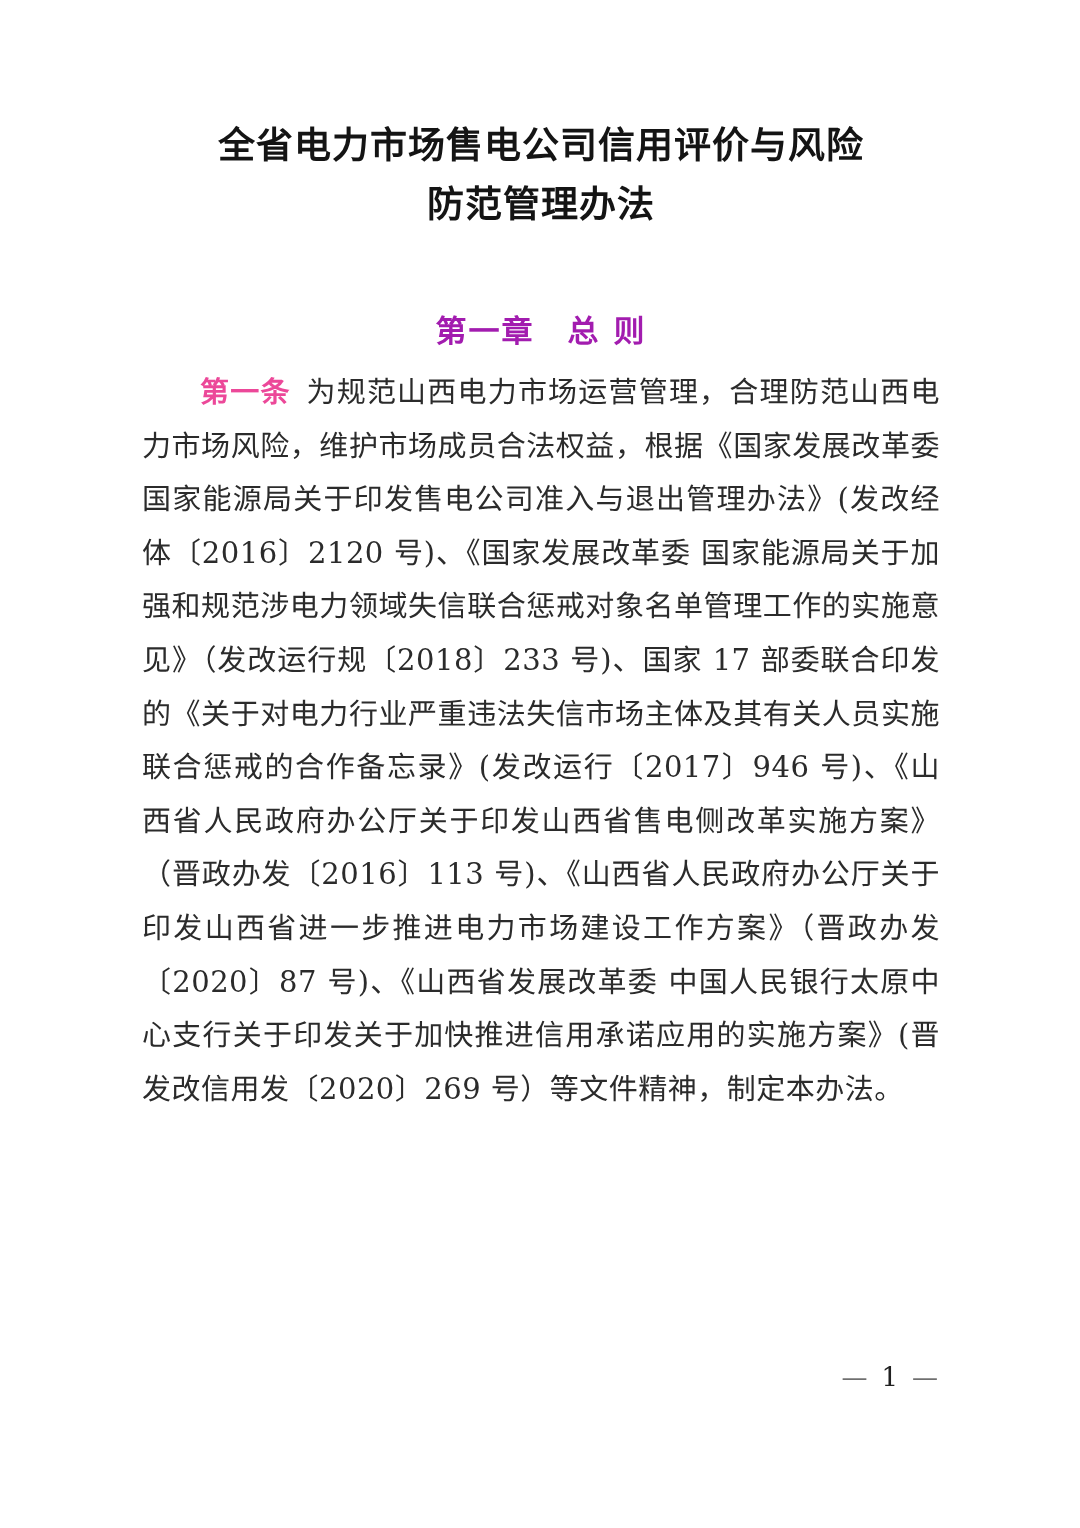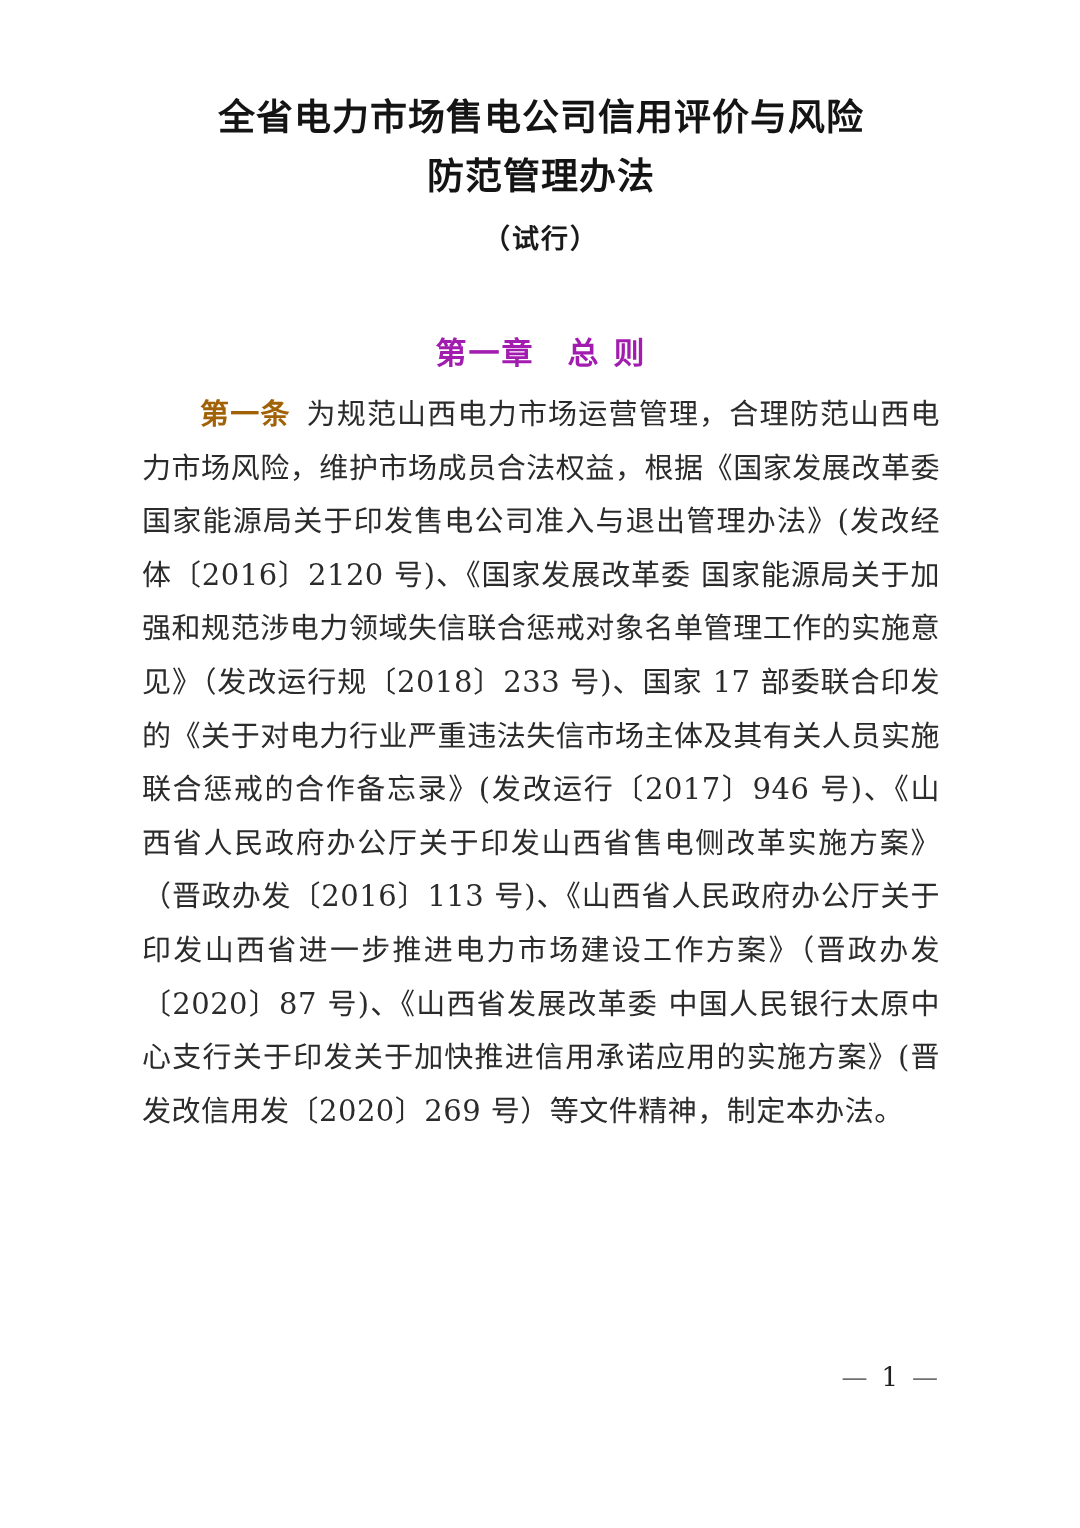--- a/index.html
+++ b/index.html
@@ -18,21 +18,21 @@
     color: #262626;
   }
   .content {
     position: absolute;
     left: 142px;
     top: 0;
     width: 798px;
   }
   .doc-title {
     margin: 0;
-    padding-top: 88px;
+    padding-top: 116px;
     text-align: center;
     font-family: "DejaVu Sans", "Liberation Sans", sans-serif;
     font-weight: 700;
     font-size: 37px;
     line-height: 59px;
     letter-spacing: 1px;
     color: #141414;
   }
   .subtitle {
     margin-top: 16px;
@@ -64,21 +64,21 @@
   .body-para {
     margin: 0;
     text-indent: 2em;
     text-align: justify;
     text-justify: inter-ideograph;
     letter-spacing: 0.5px;
   }
   .para-lead {
     font-weight: 700;
     font-family: Liberation Serif, serif;
-    color: #a16207;
+    color: #ec4899;
     margin-right: 0.55em;
   }
   .page-number {
     position: absolute;
     right: 142px;
     bottom: 106px;
     font-family: "DejaVu Serif", "Liberation Serif", serif;
     font-size: 26px;
     line-height: 30px;
     white-space: pre;
@@ -96,21 +96,20 @@
 <body>
 
 <div class="page">
   <div class="content">
 
     <h1 class="doc-title">
       <span>全省电力市场售电公司信用评价与风险</span><br>
       <span>防范管理办法</span>
     </h1>
 
-    <div class="subtitle">（试行）</div>
 
     <h2 class="chapter-heading">第一章　总 则</h2>
 
     <div class="body-block">
       <p class="body-para">
         <span class="para-lead">第一条</span><span>为规范山西电力市场运营管理，合理防范山西电力市场风险，维护市场成员合法权益，根据《国家发展改革委　国家能源局关于印发售电公司准入与退出管理办法》(发改经体〔2016〕2120 号)、《国家发展改革委 国家能源局关于加强和规范涉电力领域失信联合惩戒对象名单管理工作的实施意见》（发改运行规〔2018〕233 号)、国家 17 部委联合印发的《关于对电力行业严重违法失信市场主体及其有关人员实施联合惩戒的合作备忘录》(发改运行〔2017〕946 号)、《山西省人民政府办公厅关于印发山西省售电侧改革实施方案》（晋政办发〔2016〕113 号)、《山西省人民政府办公厅关于印发山西省进一步推进电力市场建设工作方案》（晋政办发〔2020〕87 号)、《山西省发展改革委 中国人民银行太原中心支行关于印发关于加快推进信用承诺应用的实施方案》(晋发改信用发〔2020〕269 号）等文件精神，制定本办法。</span>
       </p>
     </div>
 
   </div>

